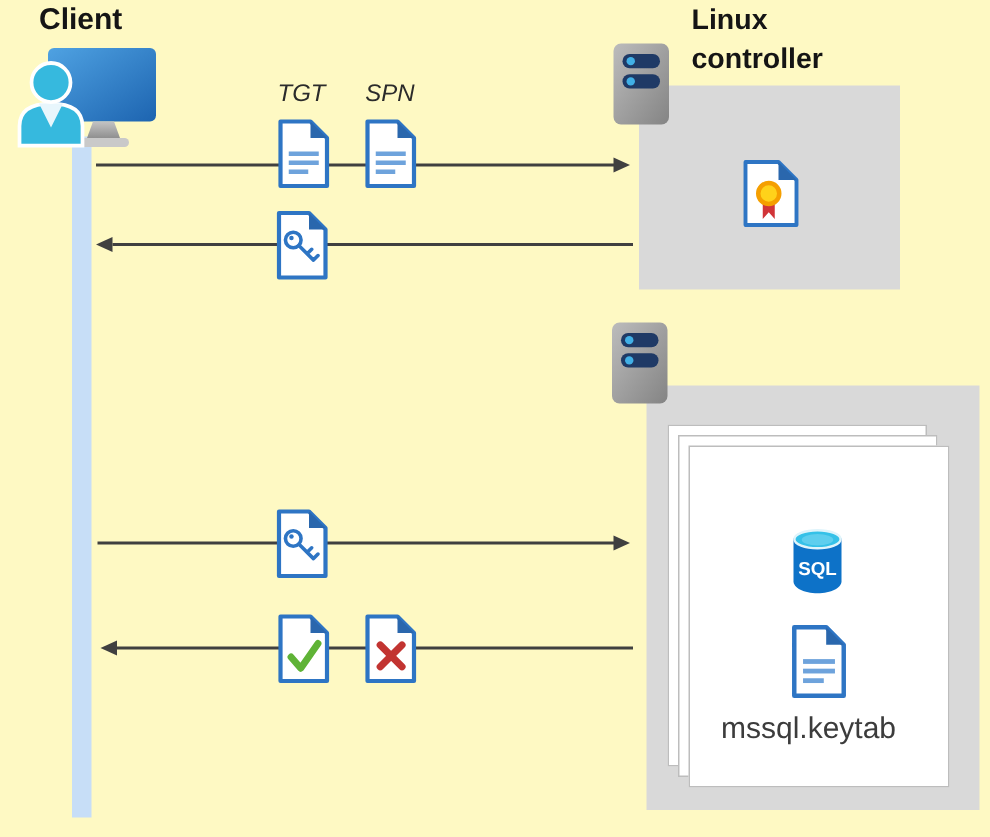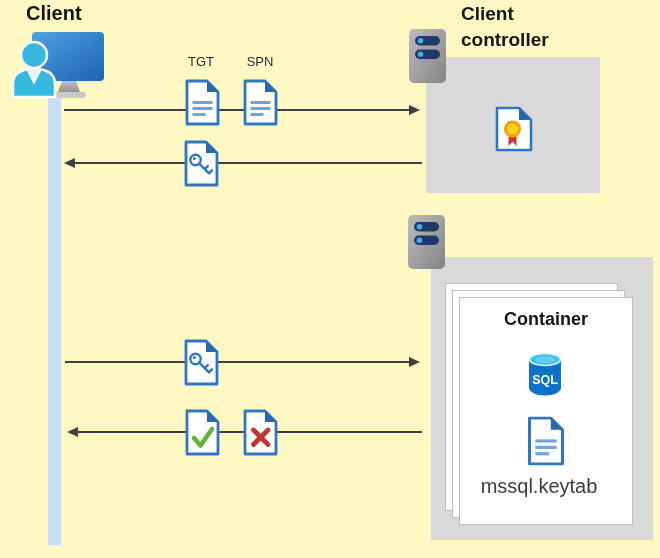--- a/index.html
+++ b/index.html
@@ -11,21 +11,21 @@
     --cert-yellow:#ffd21a; --cert-orange:#f59f00; --cert-red:#d13438;
     --title-color:#151515; --text-color:#3c3c3c;
   }
   html,body{margin:0;padding:0;background:#fff;}
   #canvas{
     position:relative;width:660px;height:558px;background:#fef9c3;
     font-family:"Liberation Sans",sans-serif;overflow:hidden;
   }
   .abs{position:absolute;}
   .title{font-weight:bold;color:var(--title-color);}
-  .small-label{font-size:13px;color:#2b2b2b;text-align:center;}
+  .small-label{font-size:16px;color:#2b2b2b;text-align:center;font-style:italic;}
   .gray-box{background:var(--box-gray);}
   .card{background:#fff;border:1px solid #bdbdbd;box-sizing:border-box;}
   .lifeline{background:var(--lifeline-blue);}
   .arrow-line{height:0;border-top:2px solid var(--arrow-gray);}
   .arrow-head-right{width:0;height:0;border-top:5px solid transparent;
     border-bottom:5px solid transparent;border-left:11px solid var(--arrow-gray);}
   .arrow-head-left{width:0;height:0;border-top:5px solid transparent;
     border-bottom:5px solid transparent;border-right:11px solid var(--arrow-gray);}
   svg{display:block;}
   .doc-body{fill:#fff;stroke:var(--doc-blue);stroke-width:2.8;stroke-linejoin:round;}
@@ -143,21 +143,21 @@
           <stop offset="1" stop-color="#848484"></stop>
       </linearGradient>
     </defs>
     <rect x="1" y="1" width="37" height="54" rx="5" fill="url(#srv1)"></rect>
     <rect class="bar" x="7" y="8" width="25" height="9.5" rx="4.75"></rect>
     <circle class="dot" cx="12.5" cy="12.75" r="2.8"></circle>
     <rect class="bar" x="7" y="21.5" width="25" height="9.5" rx="4.75"></rect>
     <circle class="dot" cx="12.5" cy="26.25" r="2.8"></circle>
   </svg>
 
-  <div class="abs title" style="left:461px;top:1px;width:118px;font-size:19px;line-height:26px;">Client controller</div>
+  <div class="abs title" style="left:461px;top:1px;width:118px;font-size:19px;line-height:26px;">Linux controller</div>
 
   <svg class="abs" style="left:495px;top:106px;" width="38" height="46" viewBox="0 0 38 46">
     <path class="cert-body" d="M2 2 H24 L36 14 V44 H2 Z"></path>
     <path class="doc-fold" d="M24 2 L36 14 H24 Z"></path>
     <path class="cert-ribbon" d="M13.5 27 L13.5 40 L17.5 35.5 L21.5 40 L21.5 27 Z"></path>
     <circle class="cert-seal" cx="17.5" cy="23" r="7"></circle>
   </svg>
 
   <div class="abs gray-box" style="left:431px;top:257px;width:222px;height:283px;"></div>
 
@@ -173,21 +173,20 @@
     <circle class="dot" cx="12.5" cy="12.75" r="2.8"></circle>
     <rect class="bar" x="7" y="21.5" width="25" height="9.5" rx="4.75"></rect>
     <circle class="dot" cx="12.5" cy="26.25" r="2.8"></circle>
   </svg>
 
 
   <div class="abs card" style="left:445px;top:283px;width:173px;height:228px;"></div>
   <div class="abs card" style="left:452px;top:290px;width:173px;height:228px;"></div>
   <div class="abs card" style="left:459px;top:297px;width:174px;height:228px;"></div>
 
-  <div class="abs title" style="left:459px;top:309px;width:174px;font-size:18px;text-align:center;">Container</div>
 
   <svg class="abs" style="left:528px;top:352px;" width="34" height="44" viewBox="0 0 34 44">
     <path class="sql-body" d="M1 7 V35.5 C1 40 8 43.5 17 43.5 C26 43.5 33 40 33 35.5 V7 Z"></path>
     <ellipse class="sql-top" cx="17" cy="7.5" rx="15.4" ry="6"></ellipse>
     <ellipse cx="17" cy="7.8" rx="10.5" ry="3.8" fill="#7fd9f2" opacity="0.55"></ellipse>
     <text class="sql-text" x="17" y="31.5" text-anchor="middle">SQL</text>
   </svg>
 
   <svg class="abs" style="left:527px;top:416px;" width="38" height="50" viewBox="0 0 35 47">
     <path class="doc-body" d="M2 2 H22 L33 13 V45 H2 Z"></path>

